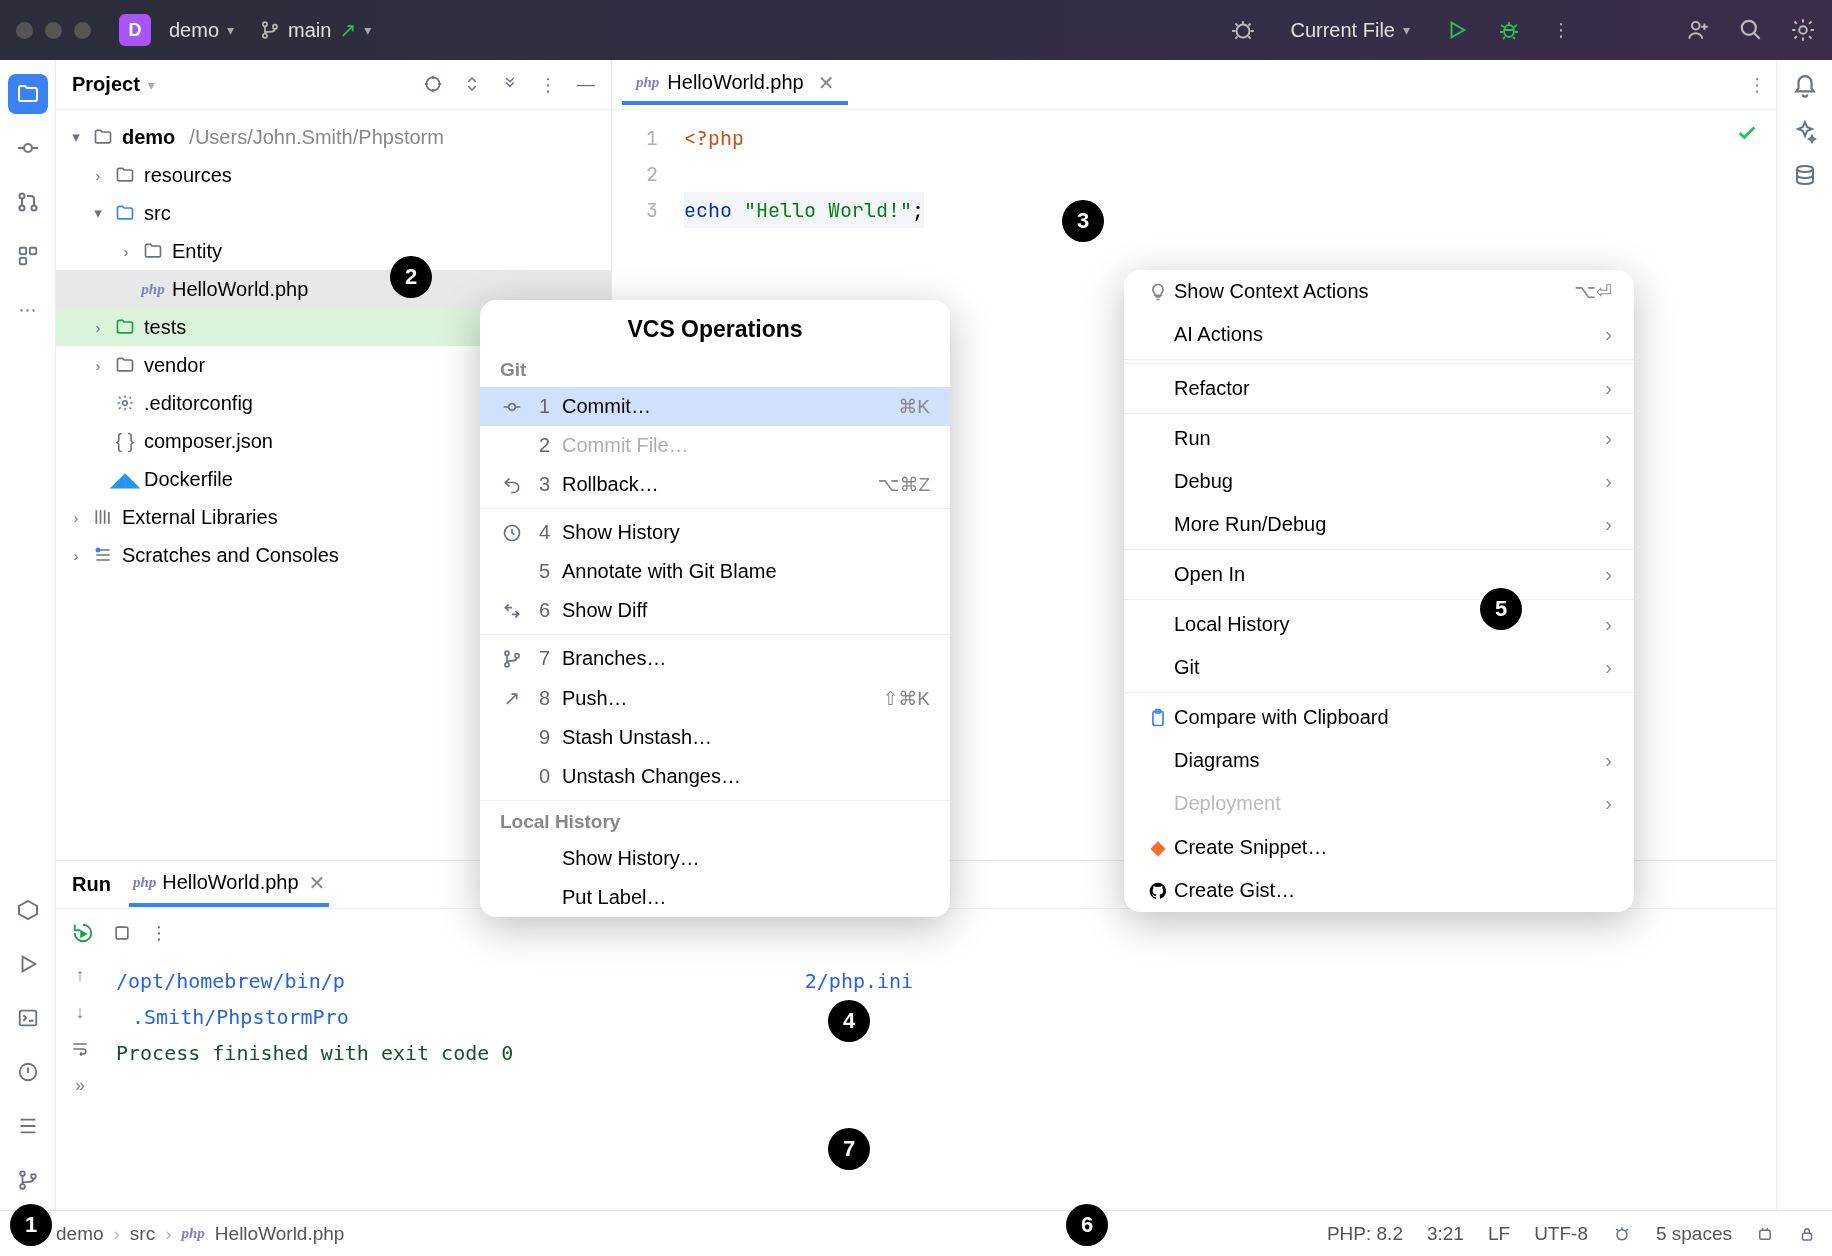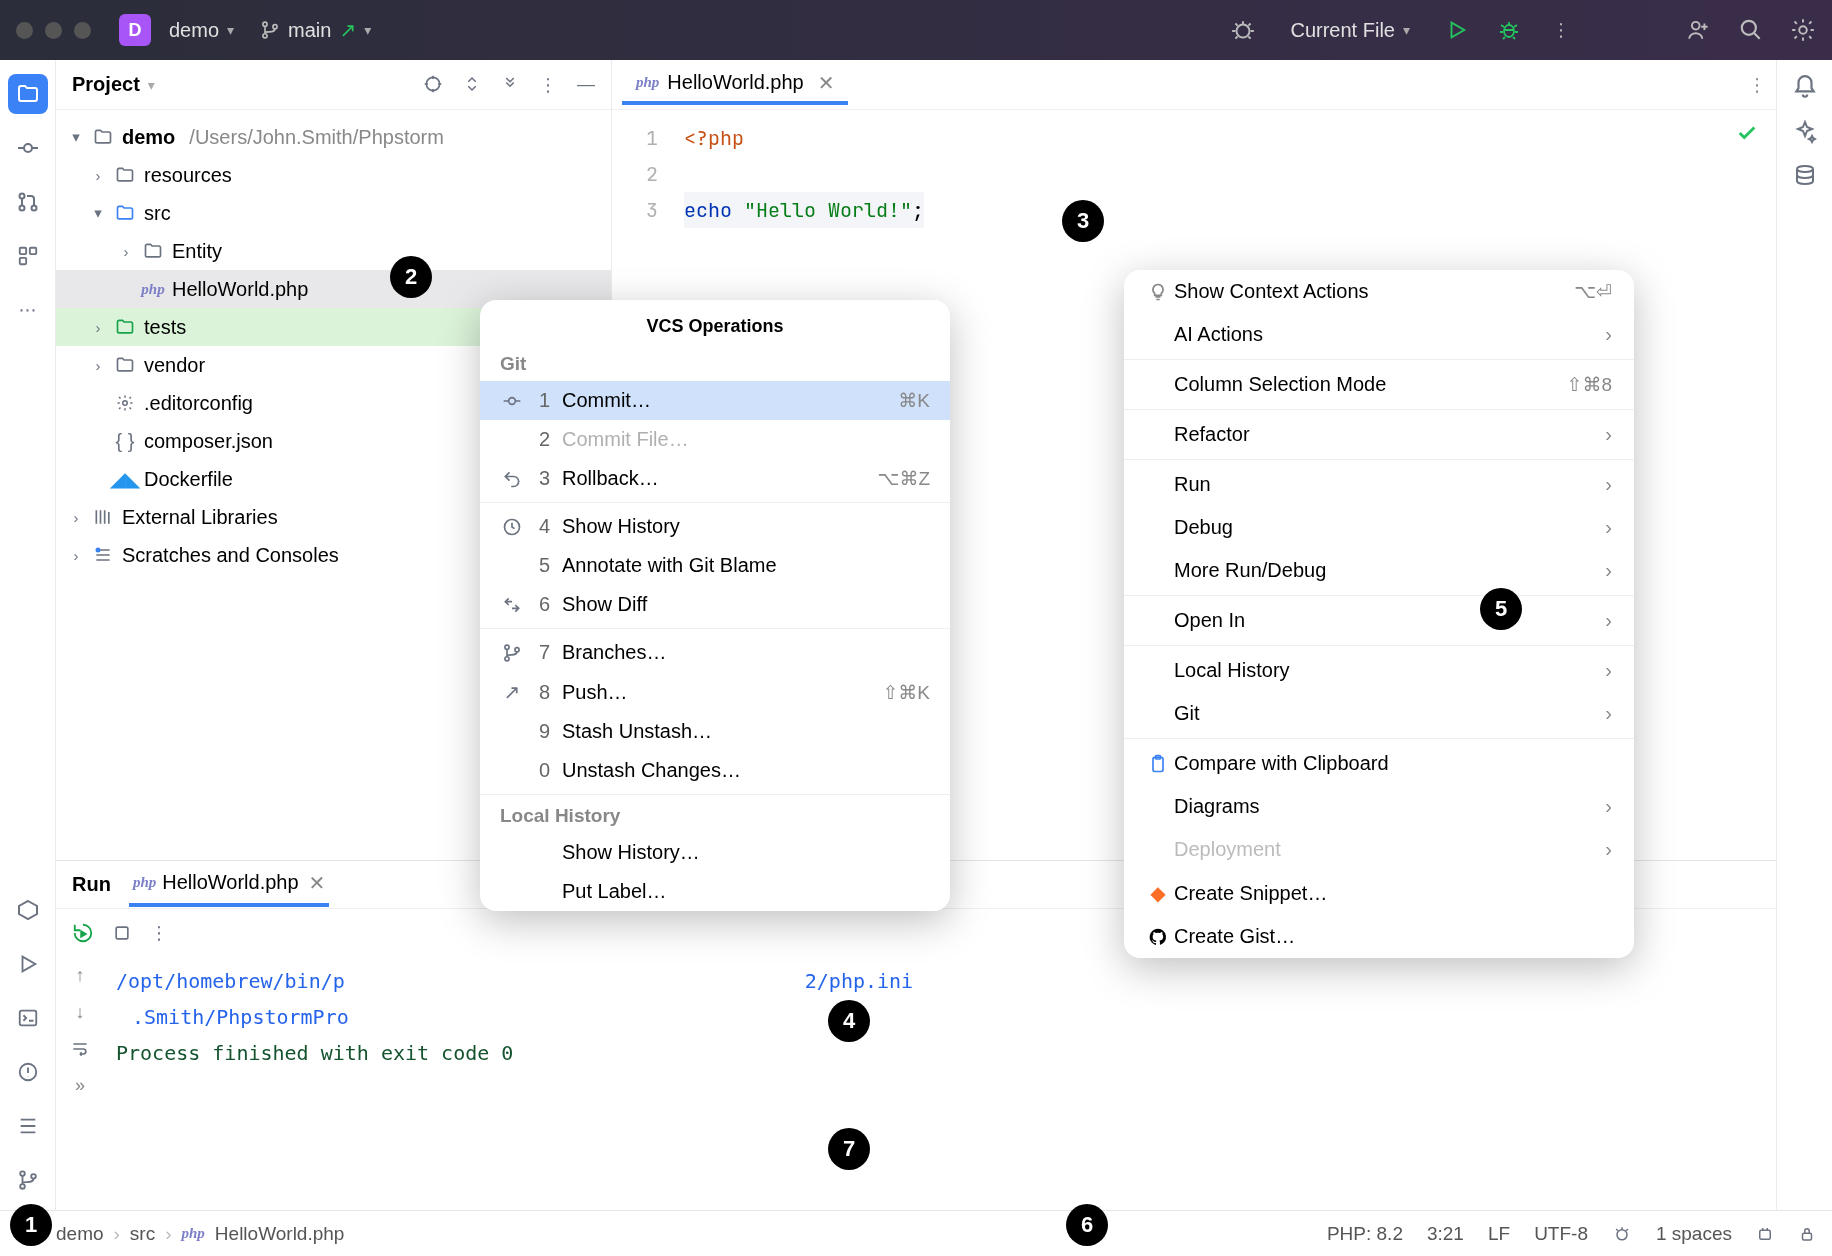--- a/index.html
+++ b/index.html
@@ -69,21 +69,21 @@
 
 
 .statusbar { position: absolute; left: 0; right: 0; bottom: 0; height: 46px; background: #fff; border-top: 1px solid #e5e5e5; display: flex; align-items: center; padding: 0 16px; font-size: 19px; color: #555; gap: 10px; }
 .statusbar .crumbs { display: flex; align-items: center; gap: 10px; }
 .statusbar .sb-right { margin-left: auto; display: flex; align-items: center; gap: 24px; }
 .crumb-sep { color: #bbb; }
 
 
 .popup { position: absolute; background: #fff; border-radius: 16px; box-shadow: 0 10px 40px rgba(0,0,0,0.25); overflow: hidden; font-size: 20px; }
 .vcs-popup { left: 480px; top: 300px; width: 470px; }
-.vcs-title { text-align: center; font-weight: 700; padding: 16px 4px 10px; font-size: 18px; }
+.vcs-title { text-align: center; font-weight: 700; padding: 16px 4px 10px; font-size: 23px; }
 .vcs-section { padding: 6px 20px; color: #888; font-weight: 600; font-size: 19px; }
 .vcs-item { display: flex; align-items: center; gap: 12px; padding: 8px 20px; }
 .vcs-item.selected { background: #cfe1fb; }
 .vcs-item.disabled { color: #b0b0b0; }
 .vcs-num { width: 14px; text-align: right; color: #666; }
 .vcs-shortcut { margin-left: auto; color: #888; font-size: 19px;}
 .vcs-icon { width: 24px; color: #6b7280; display: inline-flex; justify-content: center; }
 .vcs-divider { height: 1px; background: #eee; margin: 4px 0; }
 
 .ctx-popup { left: 1124px; top: 270px; width: 510px; }
@@ -475,21 +475,21 @@
     <span>PHP: 8.2</span>
     <span>3:21</span>
     <span>LF</span>
     <span>UTF-8</span>
     <span>
         <svg width="20" height="20" viewBox="0 0 24 24" fill="none" stroke="#6b7280" stroke-width="1.8">
           <circle cx="12" cy="13" r="6"></circle>
           <path d="M12 7V4M7 8l-2-2M17 8l2-2"></path>
         </svg>
       </span>
-    <span>1 spaces</span>
+    <span>5 spaces</span>
     <span>
         <svg width="18" height="18" viewBox="0 0 24 24" fill="none" stroke="#6b7280" stroke-width="2">
           <rect x="5" y="7" width="14" height="12" rx="2"></rect>
           <path d="M9 7V4M15 7V4"></path>
         </svg>
       </span>
     <span>
         <svg width="18" height="18" viewBox="0 0 24 24" fill="none" stroke="#6b7280" stroke-width="2">
           <rect x="6" y="11" width="12" height="9" rx="2"></rect>
           <path d="M9 11V8a3 3 0 016 0v3"></path>
@@ -604,25 +604,20 @@
       </span>
       <span>Show Context Actions</span>
       <span class="ctx-shortcut">⌥⏎</span>
     </div>
   <div class="ctx-item">
       <span class="ctx-icon"></span>
       <span>AI Actions</span>
       <span class="ctx-chev">›</span>
     </div>
   <div class="ctx-divider"></div>
-  <div class="ctx-item">
-      <span class="ctx-icon"></span>
-      <span>Column Selection Mode</span>
-      <span class="ctx-shortcut">⇧⌘8</span>
-    </div>
   <div class="ctx-divider"></div>
   <div class="ctx-item">
       <span class="ctx-icon"></span>
       <span>Refactor</span>
       <span class="ctx-chev">›</span>
     </div>
   <div class="ctx-divider"></div>
   <div class="ctx-item">
       <span class="ctx-icon"></span>
       <span>Run</span>

